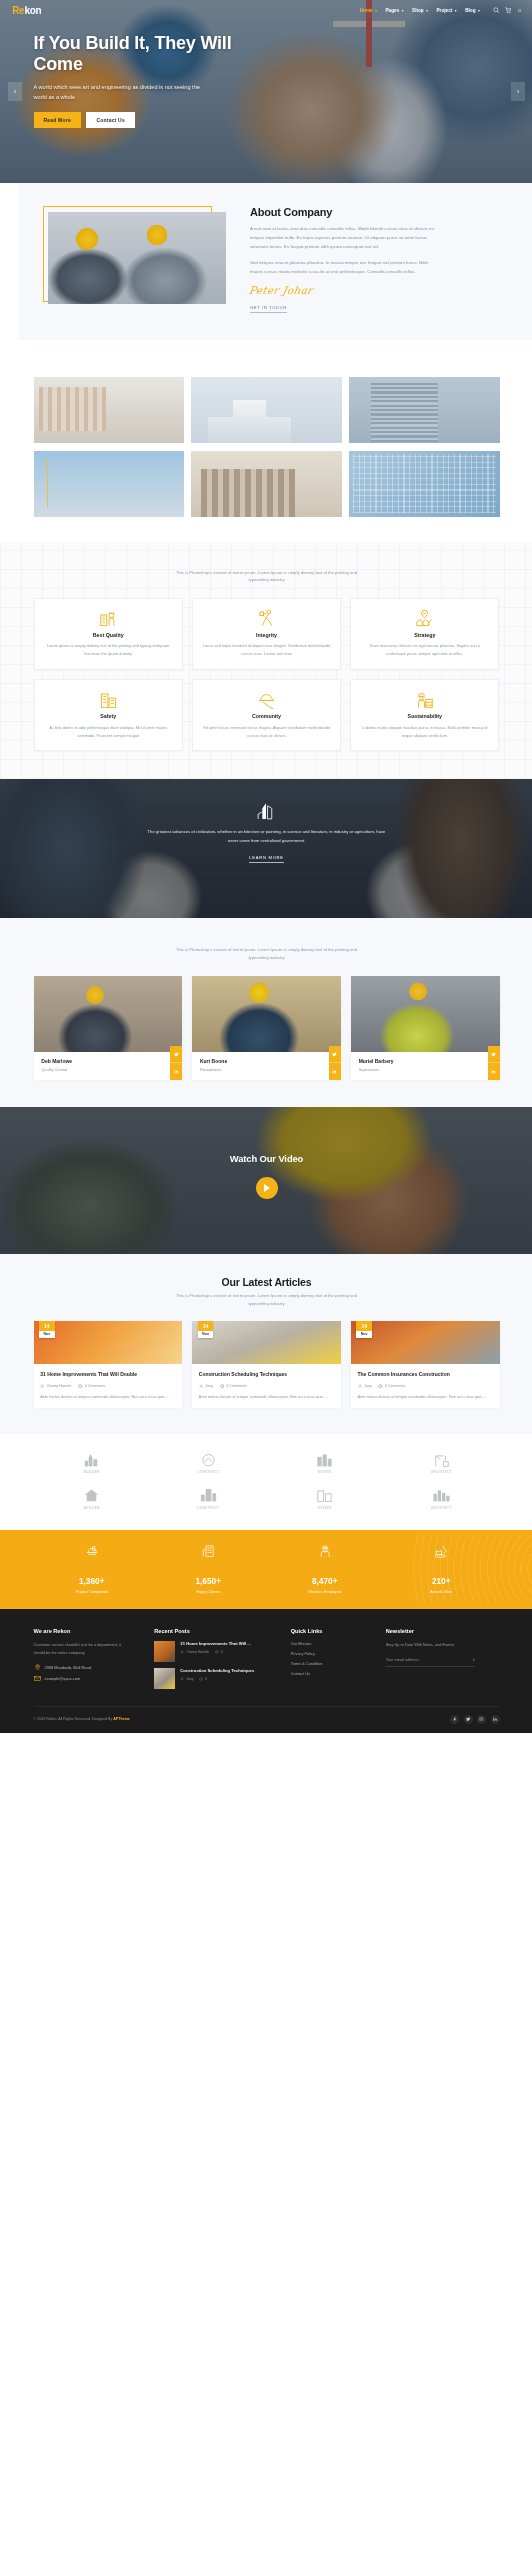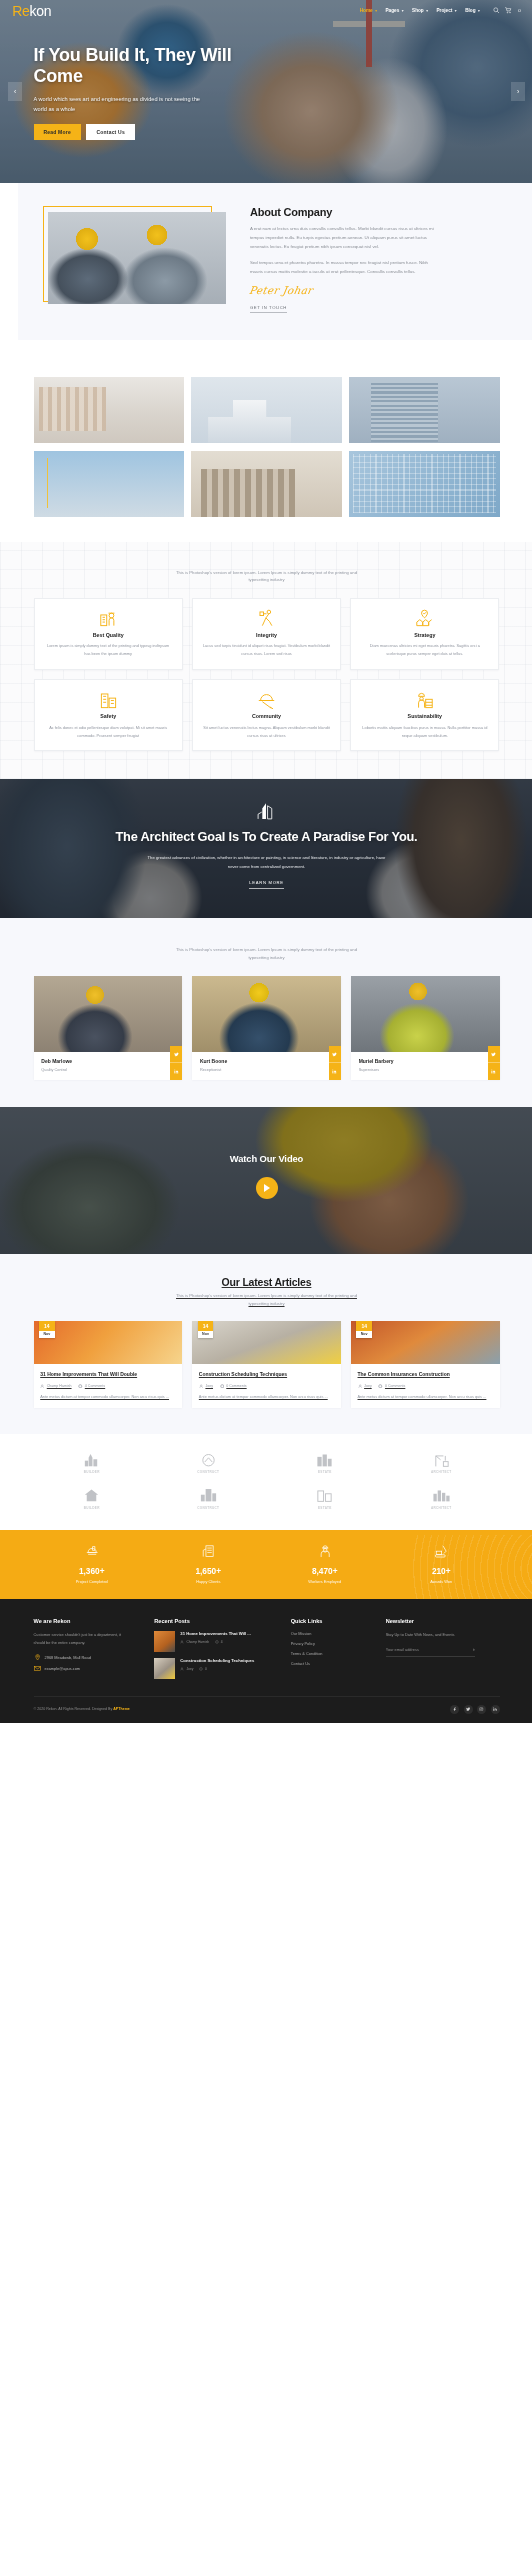--- a/index.html
+++ b/index.html
@@ -31,21 +31,21 @@
   }
   .hero-crane {
     position:absolute; left:333px; top:0; width:72px; height:67px;
     background:
       linear-gradient(90deg, transparent 46%, #c94b3a 46%, #c94b3a 54%, transparent 54%),
       linear-gradient(0deg, transparent 60%, #d8d2c6 60%, #d8d2c6 68%, transparent 68%);
     opacity:.85;
   }
   .hero-overlay { position:absolute; inset:0; background: rgba(20,28,38,.30); }
   .hero-inner {
-    position: relative; width: 466px; margin: 16px auto;
+    position: relative; width: 466px; margin: 4px auto;
     padding-top: 29px; z-index: 4;
   }
   .hero-title {
     font-size: 18px; line-height: 1.18; font-weight: 700; color: #fff;
     letter-spacing: -0.2px; max-width: 239px; text-shadow: 0 1.1px 3.3px rgba(0,0,0,.35);
   }
   .hero-sub {
     margin-top: 7.8px; font-size: 5.6px; line-height: 1.7; color: #f2f4f6;
     max-width: 178px; text-shadow: 0 0.6px 2.2px rgba(0,0,0,.4);
   }
@@ -55,21 +55,21 @@
     padding: 5px 10px; letter-spacing:0.2px; cursor:pointer; border:none;
   }
   .btn-primary { background: #f5b317; color: #2a2a2a; }
   .btn-light { background: #fff; color: #2a2a2a; }
 
   
   .topbar {
     position: absolute; top: 0; left: 0; right: 0; height: 21px; z-index: 6;
     display: flex; align-items: center; padding: 0 12.2px;
   }
-  .logo { font-size: 14px; font-weight: 400; letter-spacing: -0.3px; color: #fff; }
+  .logo { font-size: 10px; font-weight: 700; letter-spacing: -0.3px; color: #fff; }
   .logo .re { color: #f5b317; }
   .nav { margin-left: auto; display: flex; align-items: center; gap: 7.8px; }
   .nav a {
     color: #fff; font-size: 4.7px; font-weight: 600; text-decoration: none;
     display: flex; align-items: center; gap: 1.7px; white-space: nowrap;
   }
   .nav a.active { color: #f5b317; }
   .caret { font-size: 3.3px; opacity: .85; }
   .nav-tools { display: flex; align-items: center; gap: 5.6px; margin-left: 4.4px; }
   .nav-tools svg { display:block; }
@@ -236,21 +236,21 @@
   .play {
     margin: 13.3px auto 0; width: 22px; height: 22px; border-radius: 50%; background: #f5b317;
     display: flex; align-items: center; justify-content: center; cursor: pointer;
   }
   .play .tri {
     width: 0; height: 0; margin-left: 1.7px;
     border-left: 6.7px solid #fff; border-top: 4.4px solid transparent; border-bottom: 4.4px solid transparent;
   }
 
   
-  .articles { background: #f7f8fc; padding: 22px 0 25.5px; text-decoration: underline; }
+  .articles { background: #f7f8fc; padding: 22px 0 25.5px; }
   .art-grid { margin-top: 13.3px; display: grid; grid-template-columns: repeat(3,1fr); gap: 10px; }
   .art { background: #fff; box-shadow: 0 0.6px 2.2px rgba(20,30,50,.05); }
   .art-photo { height: 43px; position: relative; overflow: hidden; }
   .a1 { background: linear-gradient(130deg,#e46a2c 0%,#f0a03e 45%,#f6d48c 100%); }
   .a2 { background: linear-gradient(160deg,#d9d5cc 0%,#b7b0a3 50%,#f0cf42 100%); }
   .a3 { background: linear-gradient(150deg,#c3562a 0%,#e08a3c 45%,#8aa0ad 100%); }
   .art-date {
     position: absolute; left: 5.6px; top: 0; width: 15.5px; text-align: center;
     box-shadow: 0 0.6px 1.7px rgba(0,0,0,.2);
   }
@@ -272,21 +272,21 @@
 
   
   .stats { background: #f5ab14; padding: 14.4px 0 15.5px; position: relative; overflow: hidden; }
   .stats:after {
     content:""; position:absolute; right:-22px; top:5.6px; width:144px; height:67px;
     background: repeating-radial-gradient(circle at 100% 50%, rgba(255,255,255,.10) 0 1.1px, transparent 1.1px 6.7px);
   }
   .stat-grid { display: grid; grid-template-columns: repeat(4,1fr); position: relative; z-index: 2; }
   .stat { text-align: center; }
   .stat svg { width: 14.4px; height: 14.4px; }
-  .stat-num { margin-top: 6px; font-size: 8.3px; font-weight: 700; color: #fff; }
+  .stat-num { margin-top: 16px; font-size: 8.3px; font-weight: 700; color: #fff; }
   .stat-label { margin-top: 2.2px; font-size: 3.9px; color: #fff; opacity: .92; }
 
   
   .footer { background: #1c1c1c; padding: 19px 0 0; }
   .foot-grid { display: grid; grid-template-columns: 1.05fr 1.2fr .8fr 1.1fr; gap: 12.2px; }
   .foot-title { font-size: 5.6px; font-weight: 700; color: #fff; }
   .foot-text { margin-top: 7.2px; font-size: 3.9px; line-height: 2.0; color: #9a9a9a; max-width: 89px; }
   .foot-contact { margin-top: 6.7px; display: flex; flex-direction: column; gap: 4.4px; }
   .foot-contact-row { display: flex; align-items: center; gap: 3.9px; }
   .foot-contact-row svg { width: 7.2px; height: 7.2px; flex: 0 0 7.2px; }
@@ -527,21 +527,20 @@
     <div class="cta-bg"></div>
     <div class="cta-dark"></div>
     <div class="cta-inner container">
       <div class="cta-logo">
         <svg viewBox="0 0 40 36" fill="none" stroke="#fff" stroke-width="1.6">
           <path d="M12 34V14l7-10v30z" fill="#fff" stroke="none"></path>
           <path d="M22 34V9l8 5v20z"></path>
             <path d="M4 34v-9l7-4"></path>
         </svg>
       </div>
-      <h2 class="cta-title">The Architect Goal Is To Create A Paradise For You.</h2>
       <p class="cta-text">The greatest advances of civilization, whether in architecture or painting, in science and literature, in industry or agriculture, have never come from centralized government.</p>
       <a href="#" class="cta-learn">LEARN MORE</a>
     </div>
   </section>
 
   <section class="team">
     <div class="container">
       <div class="sec-head">
         <p class="sec-sub">This is Photoshop's version of lorem ipsum. Lorem Ipsum is simply dummy text of the printing and typesetting industry</p>
       </div>

